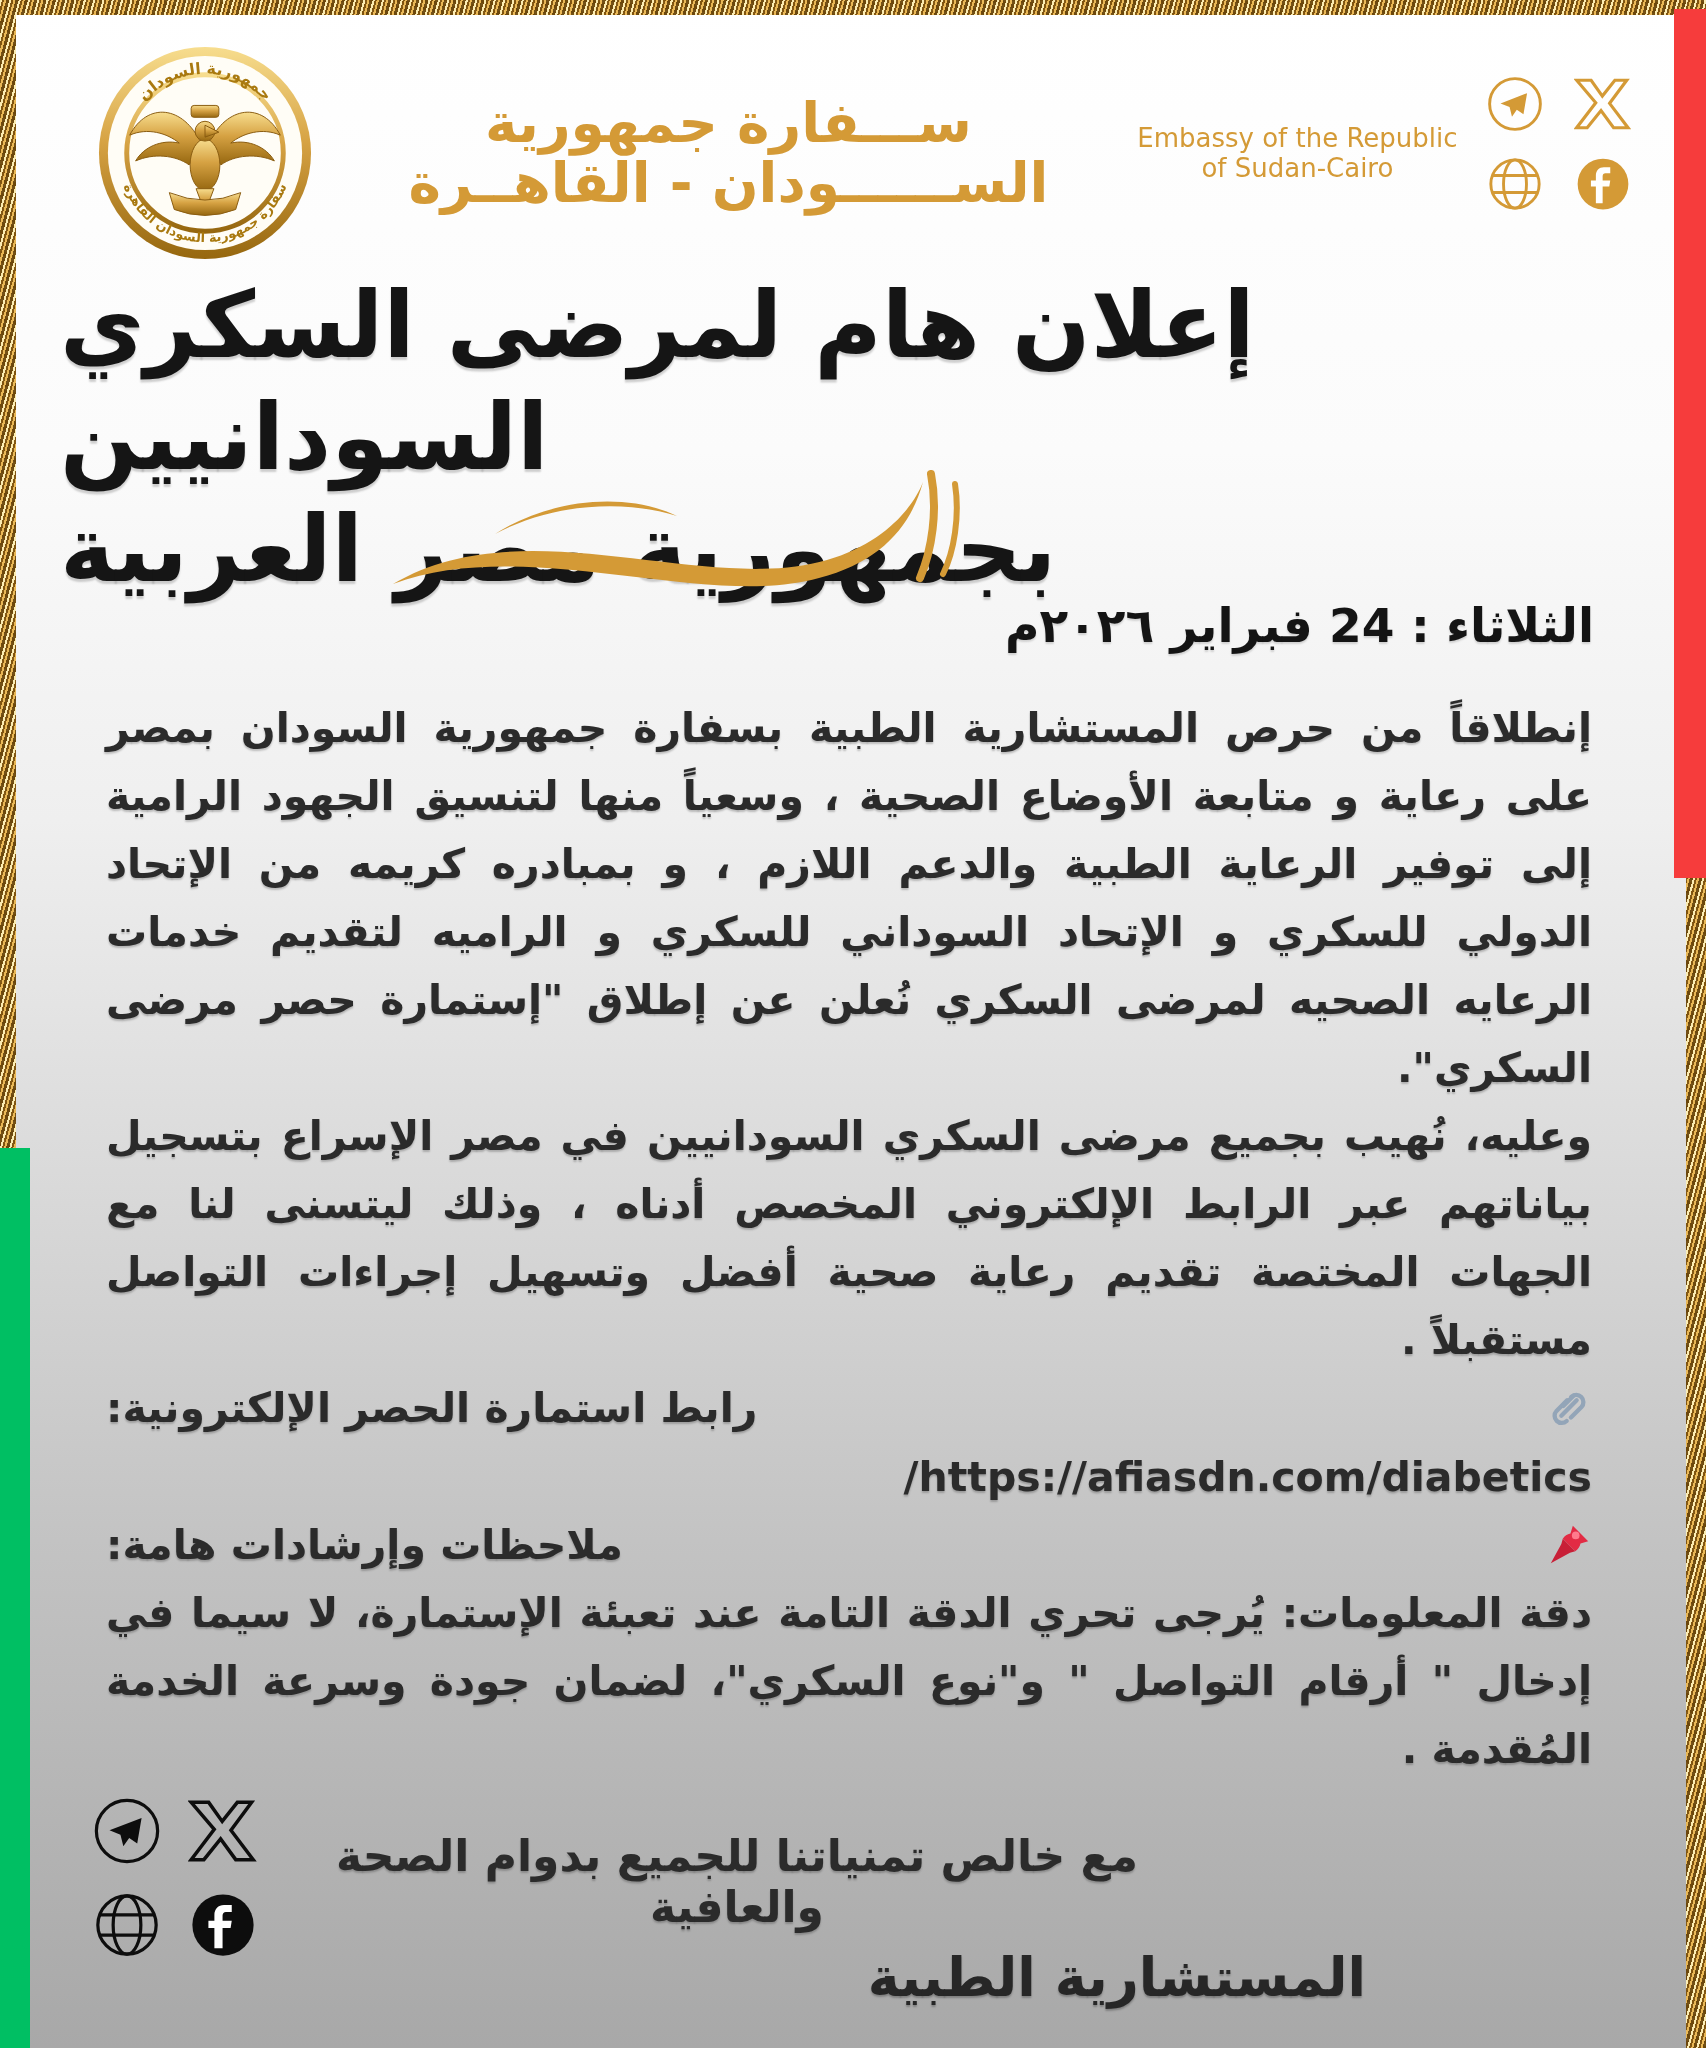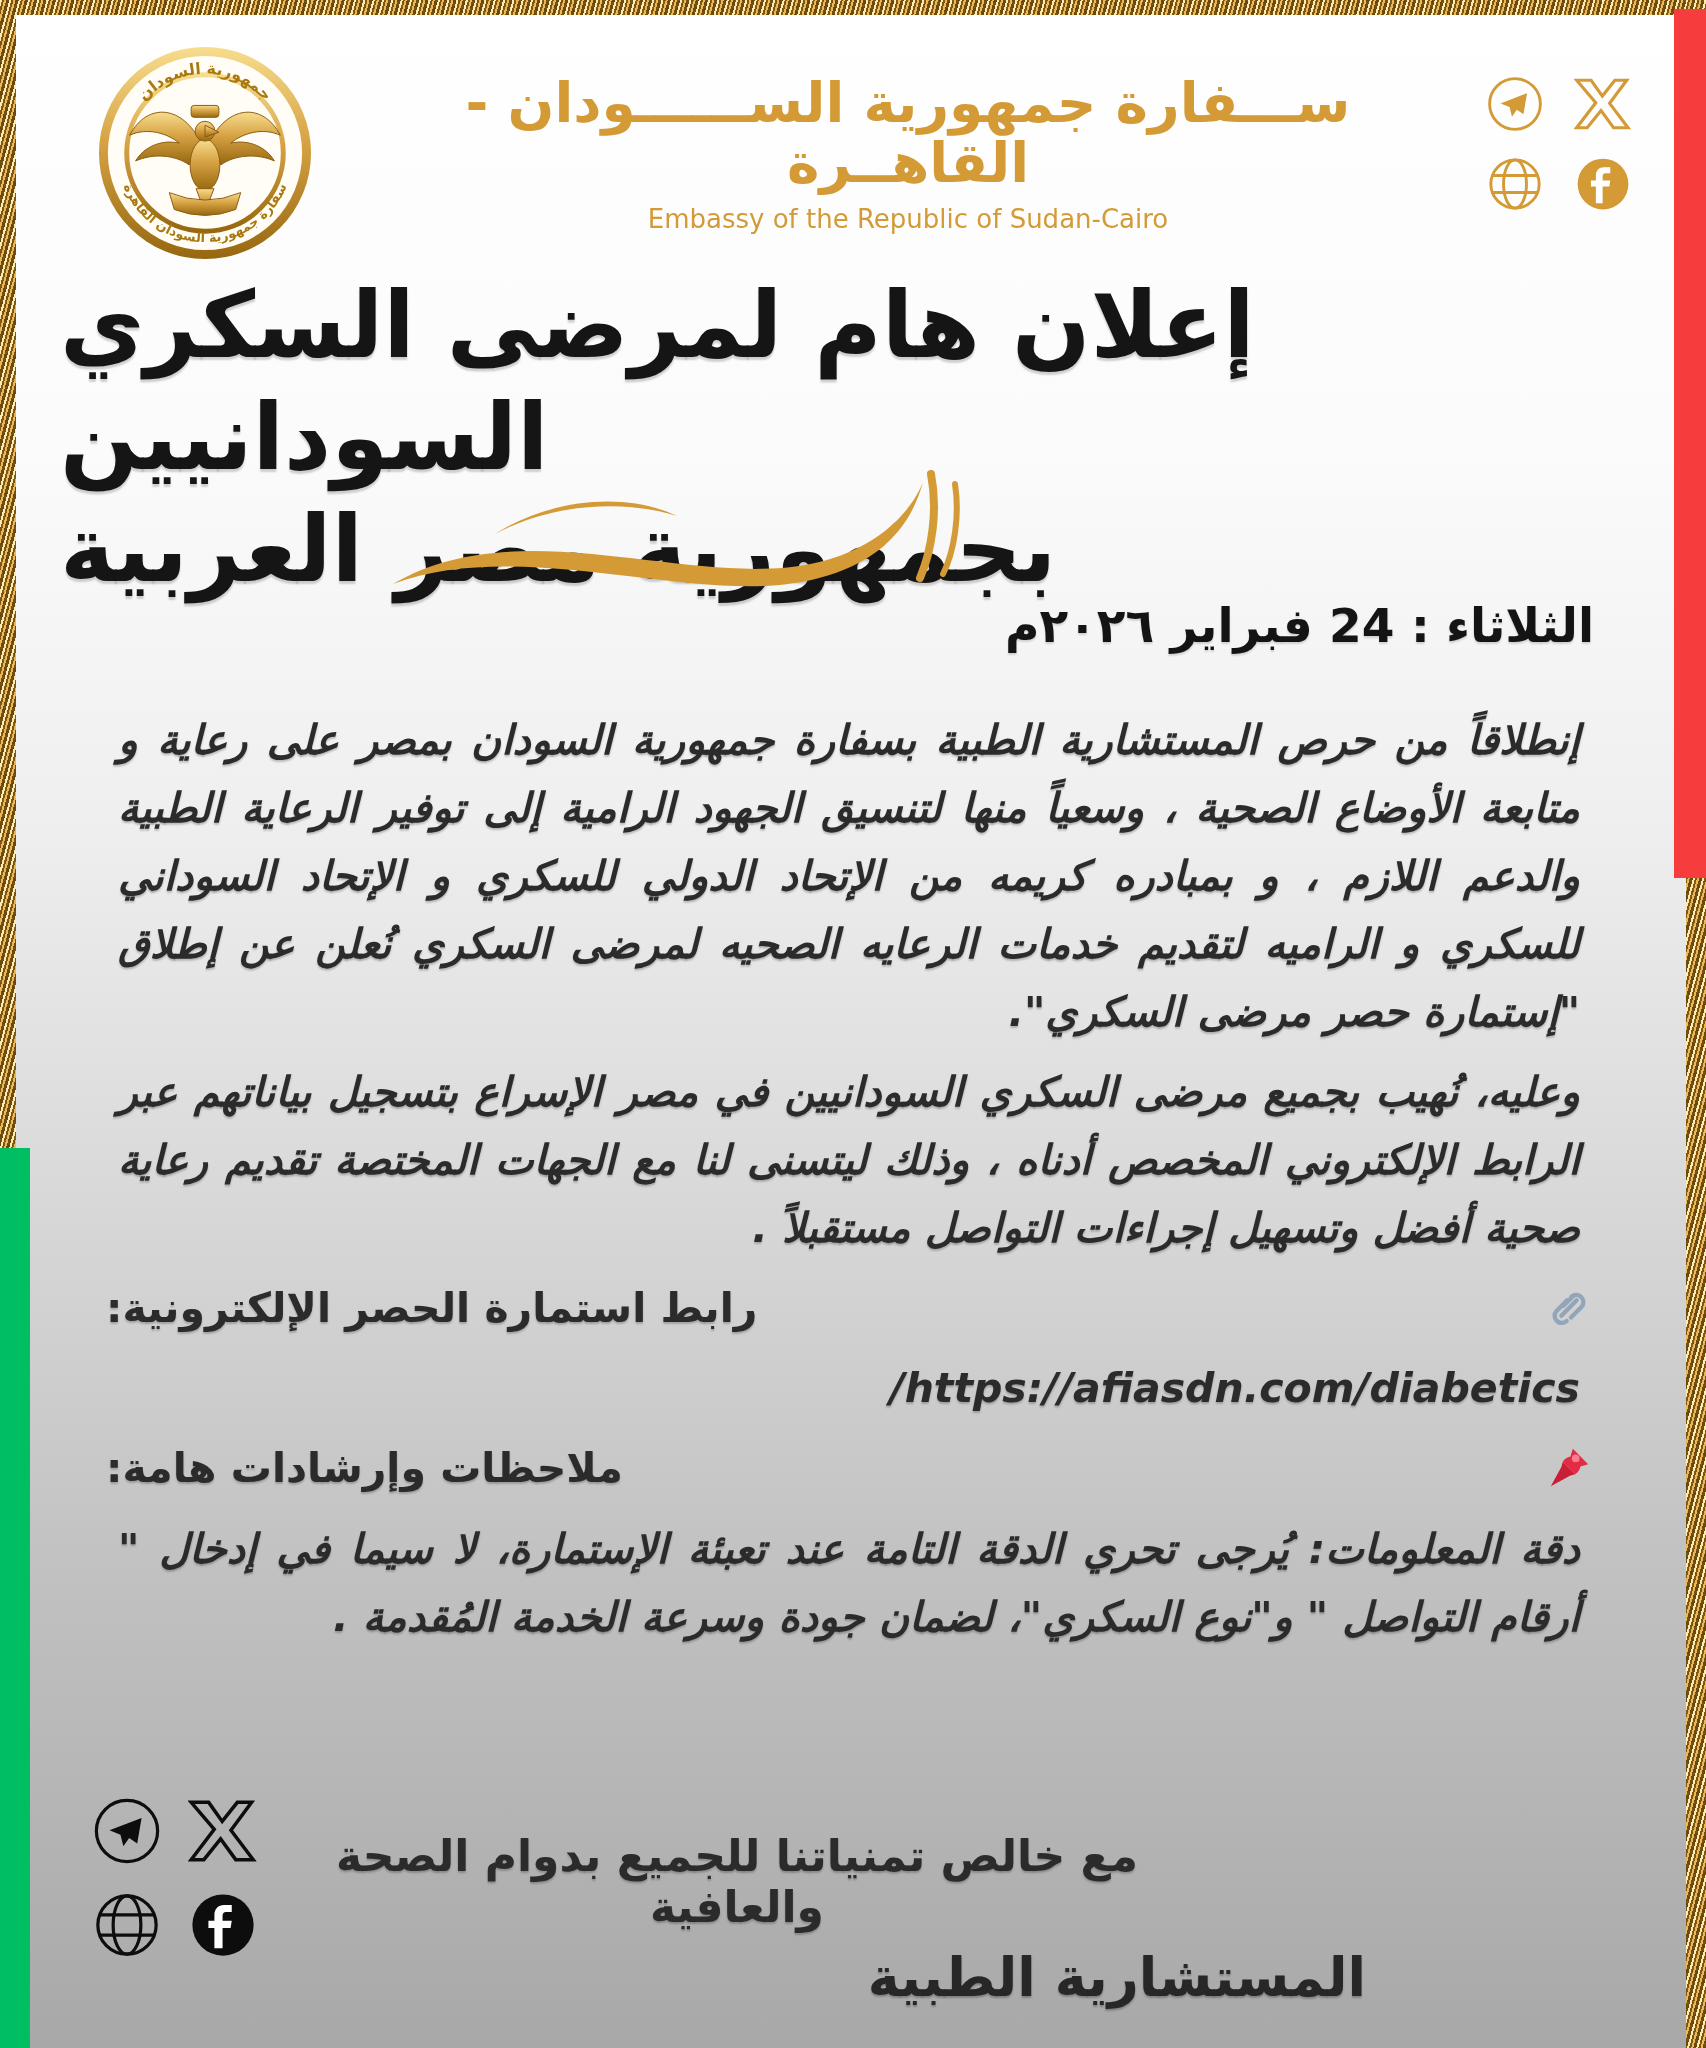--- a/index.html
+++ b/index.html
@@ -17,42 +17,42 @@
   }
   .glitter.top{left:0;top:0;width:1706px;height:15px;}
   .glitter.left{left:0;top:0;width:16px;height:2048px;}
   .glitter.right{right:0;top:0;width:20px;height:2048px;}
   .flag-red{position:absolute;z-index:4;right:0;top:9px;width:32px;height:869px;background:#f63c3c;}
   .flag-green{position:absolute;z-index:4;left:0;top:1148px;width:30px;height:900px;background:#00bf63;}
 
   
   .header{position:absolute;left:96px;right:70px;top:38px;height:230px;display:flex;align-items:center;z-index:2;}
   .logo{width:218px;height:218px;flex:0 0 auto;}
-  .head-titles{flex:1 1 auto;display:flex;flex-direction:column;align-items:center;gap:10px;margin:0 10px 0 30px;justify-content:space-between;}
+  .head-titles{flex:1 1 auto;display:flex;align-items:center;gap:10px;margin:0 10px 0 30px;justify-content:space-between;}
   .head-ar{direction:rtl;color:#d49a36;font-size:55px;font-weight:bold;letter-spacing:0;line-height:1.1;text-align:center;}
   .head-en{color:#d49a36;font-size:26px;font-weight:normal;text-align:center;}
   .soc-grid{flex:0 0 auto;display:grid;grid-template-columns:66px 66px;grid-auto-rows:66px;gap:14px 22px;align-items:center;justify-items:center;margin-top:-18px;}
   .soc-grid .icn{width:58px;height:58px;color:#d49a36;}
   .icn svg{width:100%;height:100%;display:block;}
 
   
   .main-title{position:absolute;left:60px;right:60px;top:270px;text-align:left;direction:rtl;color:#151515;
     font-size:92px;font-weight:bold;line-height:1.22;z-index:2;text-shadow:0 3px 2px rgba(0,0,0,.18);}
   .swoosh{position:absolute;left:375px;top:462px;width:600px;height:170px;z-index:2;}
 
   .date-line{position:absolute;right:112px;top:598px;direction:rtl;color:#141414;font-size:47px;font-weight:bold;z-index:2;
     text-shadow:0 2px 2px rgba(0,0,0,.15);}
 
   
   .body-text{
     position:absolute;left:106px;right:114px;top:694px;height:1100px;z-index:2;overflow:visible;
     direction:rtl;text-align:justify;text-align-last:right;color:#2b2b2b;
     font-size:41px;font-weight:bold;line-height:1.66;text-shadow:0 2px 2px rgba(0,0,0,.22);
   }
-  .body-text p{margin:12px;font-style:italic;}
+  .body-text p{margin:0;}
   .inline-row{display:flex;align-items:center;gap:14px;justify-content:space-between;}
   .mini-icn{width:46px;height:46px;flex:0 0 auto;}
   .mini-icn svg{width:100%;height:100%;display:block;}
   .url-line{direction:ltr;text-align:center;unicode-bidi:isolate;}
 
   
   .footer-icons{position:absolute;left:92px;top:1796px;display:grid;grid-template-columns:74px 74px;grid-auto-rows:86px;gap:8px 22px;z-index:2;}
   .footer-icons .icn{width:70px;height:70px;color:#0d0d0d;}
   .closing{position:absolute;left:280px;right:512px;top:1830px;direction:rtl;text-align:center;color:#2b2b2b;
     font-size:44px;font-weight:bold;z-index:2;text-shadow:0 2px 2px rgba(0,0,0,.22);}

